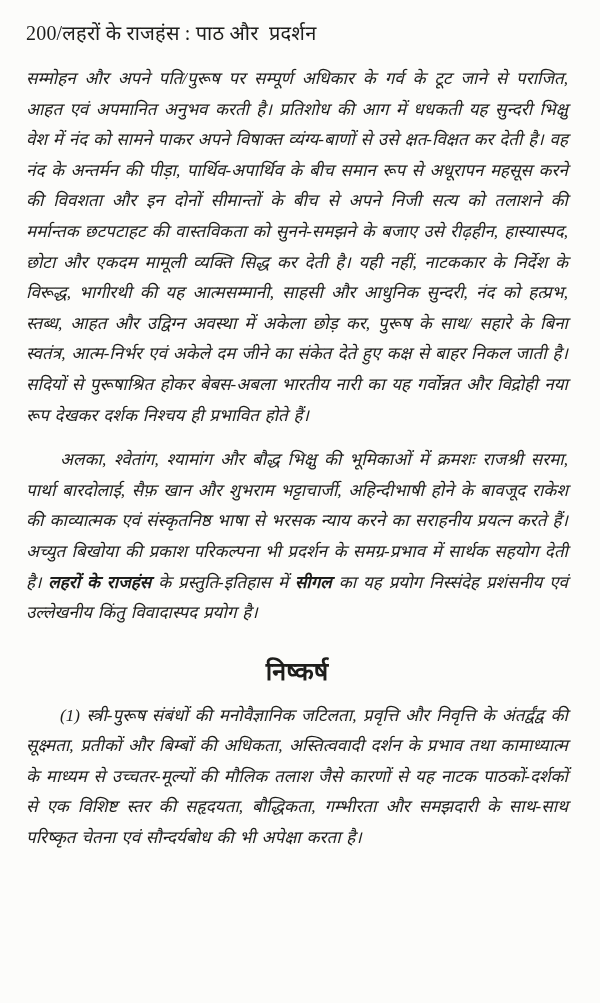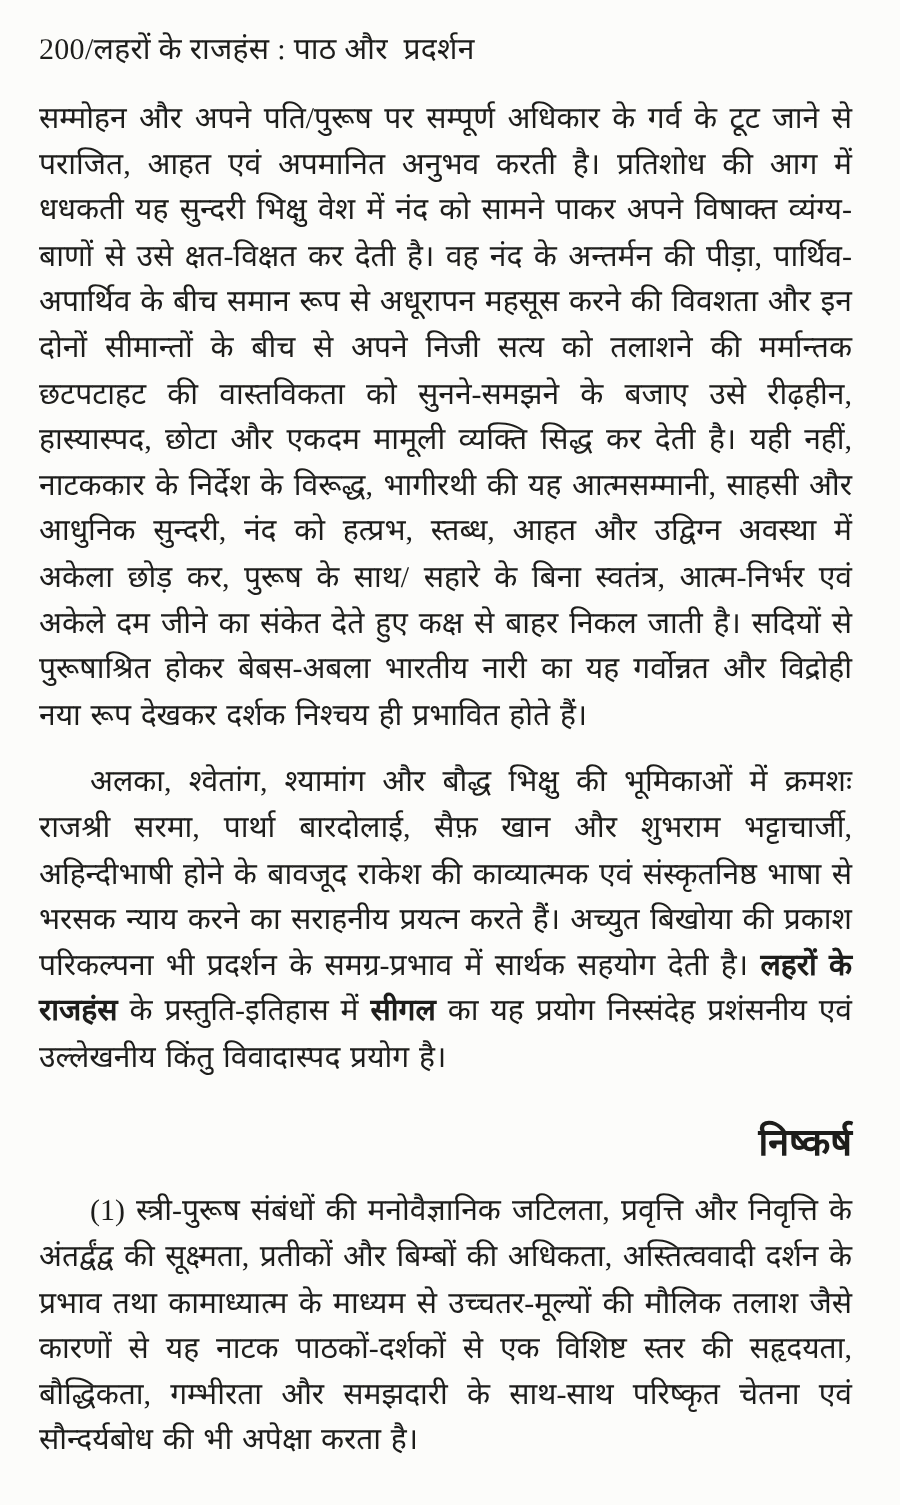--- a/index.html
+++ b/index.html
@@ -21,36 +21,37 @@
     padding: 18px 24px 0 26px;
   }
   .running-header {
     font-size: 20px;
     line-height: 30px;
     letter-spacing: 0.2px;
     white-space: pre-wrap;
     margin: 0 0 16px 0;
   }
   .para {
-    font-size: 20px;
+    font-size: 17px;
     line-height: 30.6px;
     text-align: justify;
     word-spacing: 1.5px;
     margin: 0;
+    font-style: italic;
   }
   .para.indent {
     text-indent: 34px;
   }
   .para + .para {
     margin-top: 14px;
   }
   .section-heading {
     font-size: 25px;
     font-weight: bold;
-    text-align: right;
+    text-align: center;
     margin: 26px 0 12px 0;
     line-height: 34px;
   }
   .bold {
     font-weight: bold;
   }
 </style>
 </head>
 <body style="--ink: #1d1d1b; --paper: #fcfcfa;">
 

